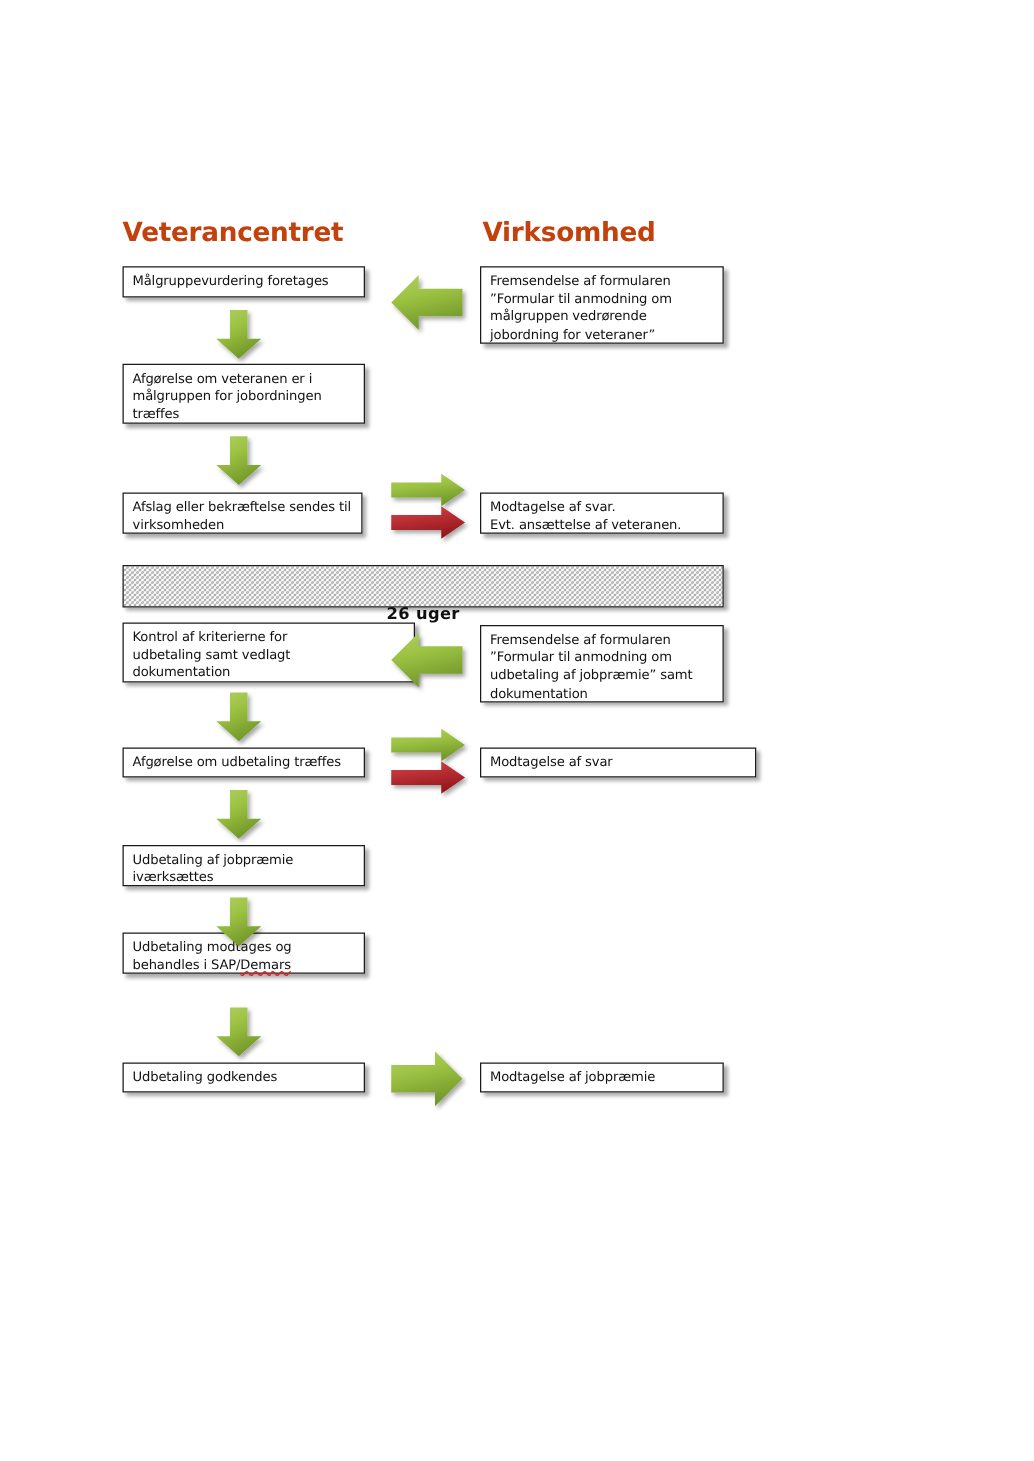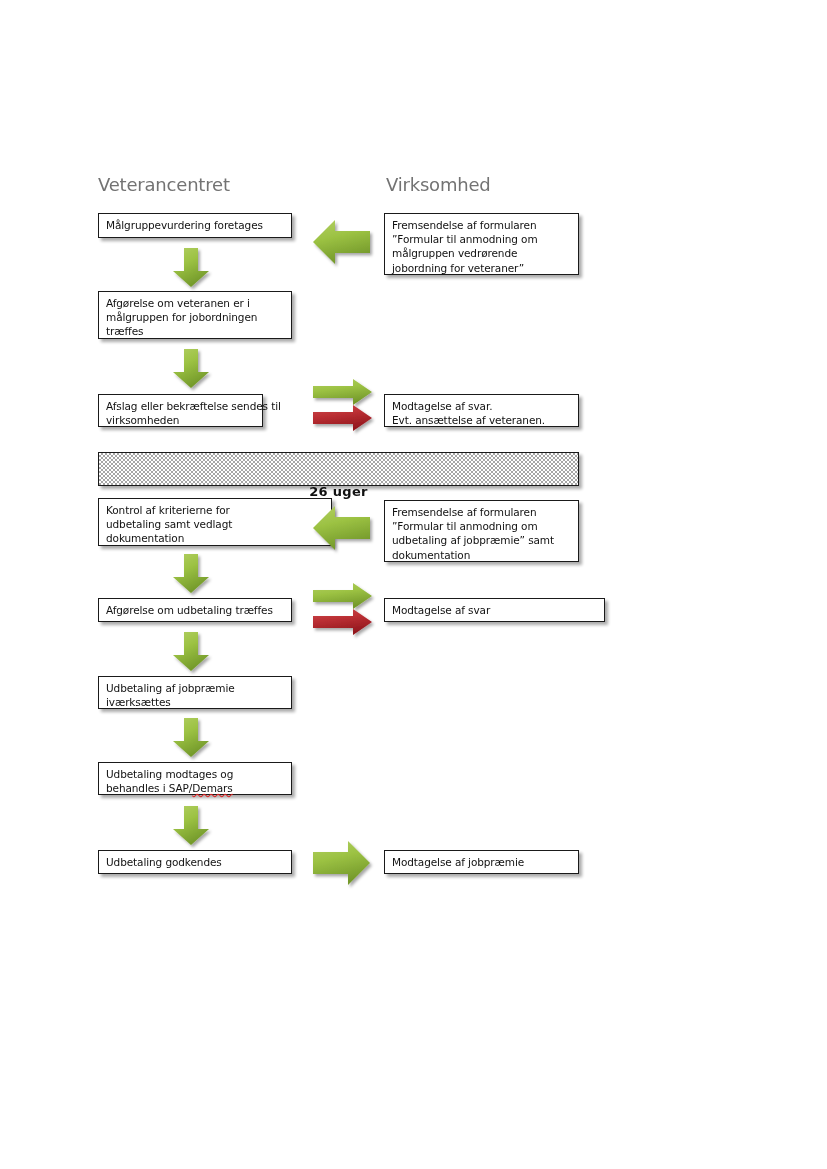--- a/index.html
+++ b/index.html
@@ -19,24 +19,24 @@
     position: absolute;
     left: 0; top: 0;
     width: 827px;
     height: 1169px;
   }
 
   
   .col-heading {
     position: absolute;
     font-family: "DejaVu Sans", sans-serif;
-    font-weight: normal;
-    font-size: 18px;
+    font-weight: bold;
+    font-size: 21px;
     letter-spacing: -0.2px;
-    color: #737373;
+    color: #c2410c;
     white-space: nowrap;
   }
 
   
   .box {
     position: absolute;
     box-sizing: border-box;
     background: #ffffff;
     border: 1.2px solid #1a1a1a;
     box-shadow: 3px 3px 3px rgba(0,0,0,0.33);
@@ -97,41 +97,41 @@
   <div class="box" style="left:98px; top:213px; width:194px; height:25px;">
     <span class="line">Målgruppevurdering foretages</span>
   </div>
 
   <div class="box" style="left:98px; top:291px; width:194px; height:48px;">
     <span class="line">Afgørelse om veteranen er i</span>
     <span class="line">målgruppen for jobordningen</span>
     <span class="line">træffes</span>
   </div>
 
-  <div class="box" style="left:98px; top:394px; width:165px; height:33px;">
+  <div class="box" style="left:98px; top:394px; width:192px; height:33px;">
     <span class="line">Afslag eller bekræftelse sendes til</span>
     <span class="line">virksomheden</span>
   </div>
 
   <div class="box" style="left:98px; top:498px; width:234px; height:48px;">
     <span class="line">Kontrol af kriterierne for</span>
     <span class="line">udbetaling samt vedlagt</span>
     <span class="line">dokumentation</span>
   </div>
 
   <div class="box" style="left:98px; top:598px; width:194px; height:24px;">
     <span class="line">Afgørelse om udbetaling træffes</span>
   </div>
 
   <div class="box" style="left:98px; top:676px; width:194px; height:33px;">
     <span class="line">Udbetaling af jobpræmie</span>
     <span class="line">iværksættes</span>
   </div>
 
-  <div class="box" style="left:98px; top:762px; width:194px; height:33px;">
+  <div class="box" style="left:98px; top:746px; width:194px; height:33px;">
     <span class="line">Udbetaling modtages og</span>
     <span class="line"><span>behandles i SAP/</span><span class="misspelled">Demars</span></span>
   </div>
 
   <div class="box" style="left:98px; top:850px; width:194px; height:24px;">
     <span class="line">Udbetaling godkendes</span>
   </div>
 
   <div class="box" style="left:384px; top:213px; width:195px; height:62px;">
     <span class="line">Fremsendelse af formularen</span>

